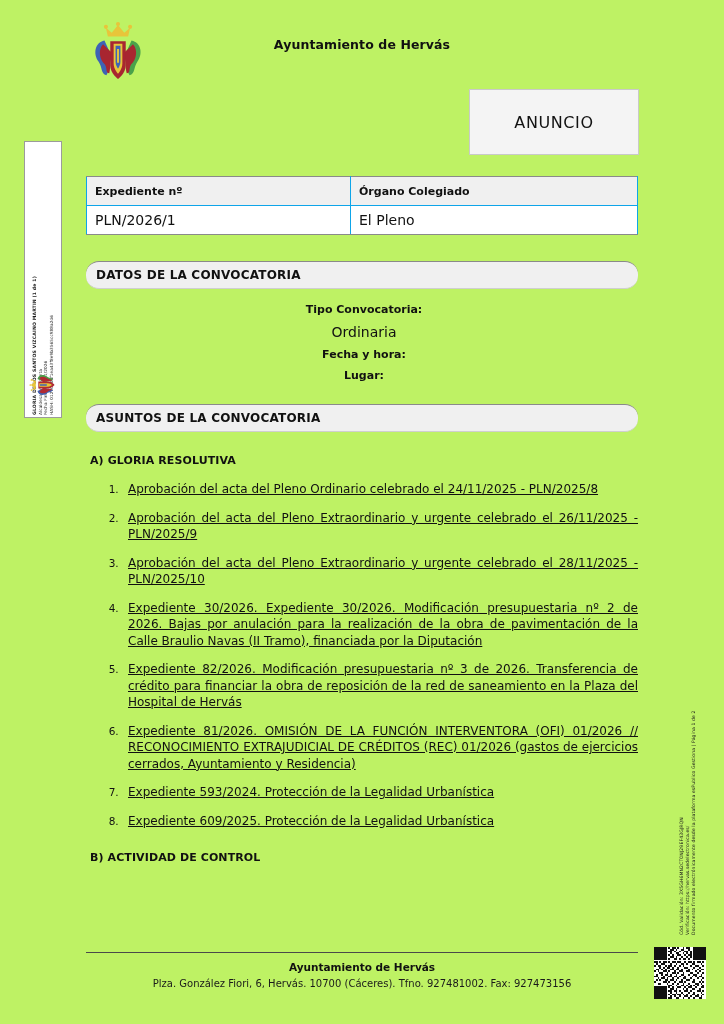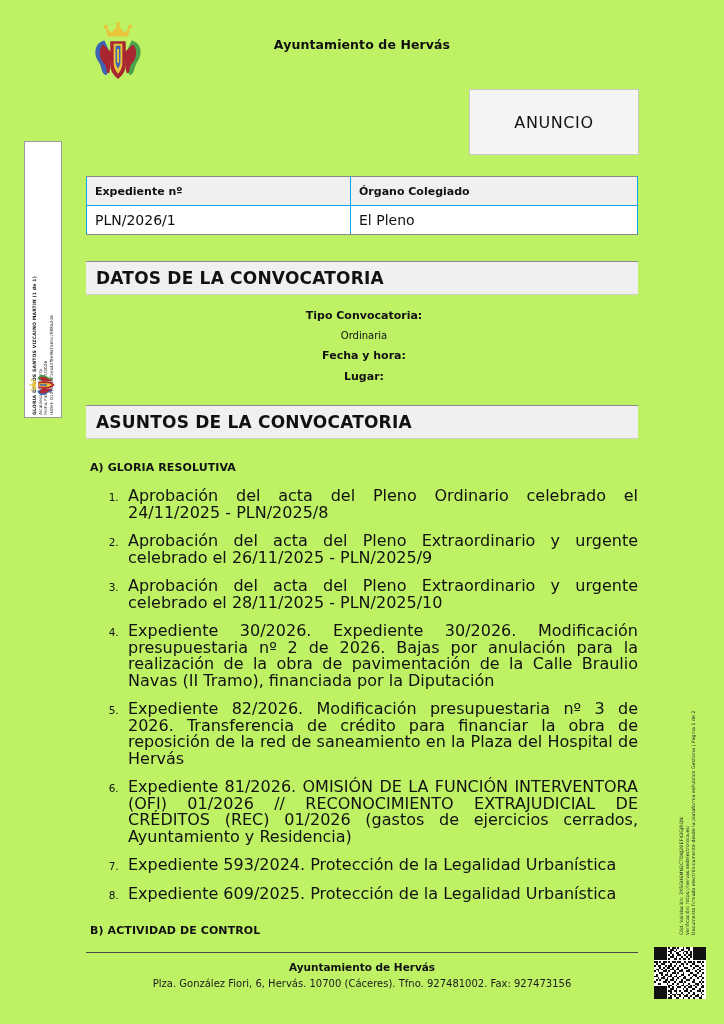--- a/index.html
+++ b/index.html
@@ -180,61 +180,63 @@
   }
   .col-a { width: 247px; }
 
   
   .section-bar {
     margin-top: 26px;
     background: #f0f0f0;
     border-top: 1px solid #8a8a8a;
     border-bottom: 1px solid #cfcfcf;
     padding: 6px 8px 6px 10px;
-    font-size: 17px;
+    font-size: 12px;
     font-weight: bold;
     letter-spacing: 0.2px;
+    border-radius: 13px;
   }
   .section-bar.tight { margin-top: 22px; }
 
   
   .details {
     padding: 14px 0 0 4px;
     text-align: center;
   }
   .det-label {
     font-size: 11px;
     font-weight: bold;
     margin-top: 8px;
     margin-bottom: 2px;
   }
   .det-label.first { margin-top: 0; }
   .det-value {
-    font-size: 10px;
+    font-size: 14px;
     margin: 8px;
   }
 
   
   .part-title {
     font-size: 11px;
     font-weight: bold;
     margin: 22px 0 0 4px;
     letter-spacing: 0.1px;
   }
   ol.asuntos {
     margin: 14px 0 0 0;
     padding-left: 36px;
     list-style: decimal;
   }
   ol.asuntos li {
-    font-size: 16px;
+    font-size: 12px;
     line-height: 16.5px;
     text-align: justify;
     margin-bottom: 12px;
     padding-left: 6px;
+    text-decoration: underline;
   }
   ol.asuntos li::marker {
     font-size: 10.5px;
   }
 
   
   .footer {
     position: absolute;
     left: 86px;
     top: 952px;

